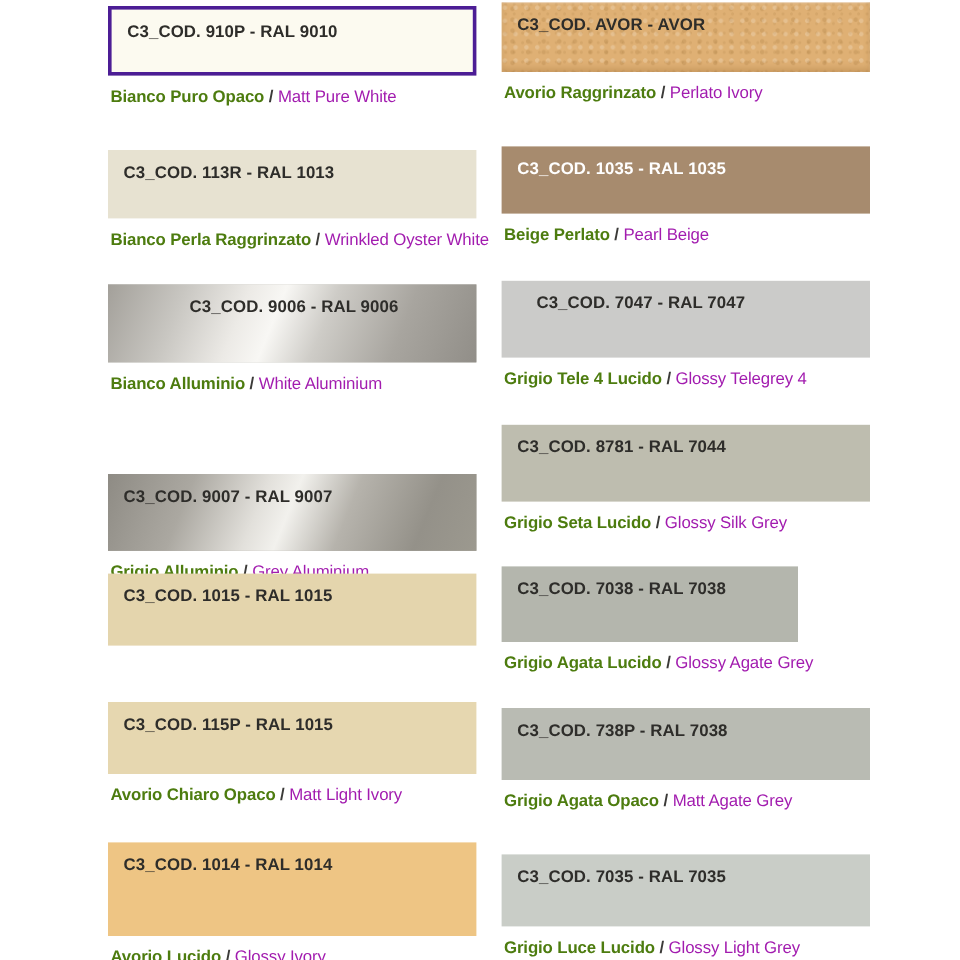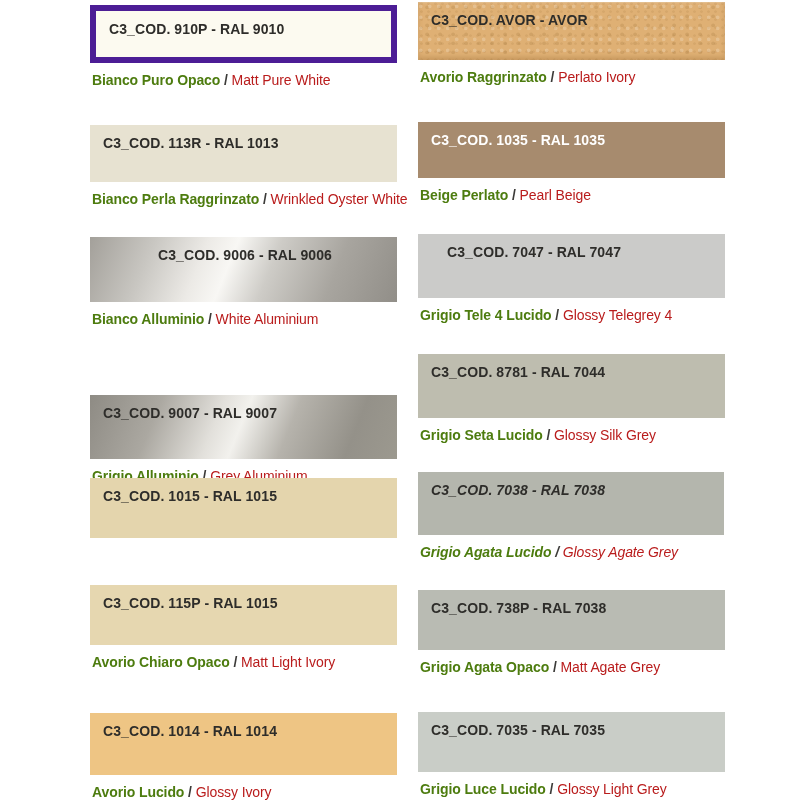--- a/index.html
+++ b/index.html
@@ -11,21 +11,21 @@
   .item { position:absolute; }
   .swatch {
     width:100%; position:relative;
   }
   .code {
     display:block; padding:10px 10px 0 13px;
     font-size:14px; font-weight:700; letter-spacing:0.1px;
     color:#2E2D2A; white-space:nowrap;
   }
   .swatch.light .code { color:#FFFFFF; }
-  .swatch.bordered { border:6px solid #4c1d95; }
+  .swatch.bordered { border:3px solid #4c1d95; }
   .swatch.metallic-silver {
     background-image:linear-gradient(112deg,
       #a3a09a 0%, #c9c7c2 20%, #eceae6 36%, #f8f7f4 45%,
       #ceccc7 58%, #a8a59f 78%, #918e88 100%);
     text-align:center;
   }
   .swatch.metallic-grey {
     background-image:linear-gradient(112deg,
       #8e8b84 0%, #aba8a1 22%, #e2e0db 41%, #f2f1ed 49%,
       #b6b3ac 64%, #949189 84%, #9c998f 100%);
@@ -37,21 +37,21 @@
       radial-gradient(circle at 50% 20%, rgba(150,105,45,0.13) 0 1px, transparent 1.6px);
     background-size:9px 11px, 13px 9px, 7px 8px;
     box-shadow: inset 0 -3px 5px rgba(140,95,40,0.28), inset 0 1px 2px rgba(255,255,255,0.28);
   }
   .caption {
     margin-top:8px; padding-left:2px;
     font-size:14px; line-height:18px; letter-spacing:-0.1px; white-space:nowrap;
   }
   .caption .it  { font-weight:700; color:#4d7c0f; }
   .caption .sep { font-weight:700; color:#3B3A38; white-space:pre; }
-  .caption .en  { font-weight:400; color:#b91c1c; }
+  .caption .en  { font-weight:400; color:#a21caf; }
 </style>
 </head>
 <body>
 
 <div class="page">
 
   <div class="item" style="left:90px; top:5px; width:307px;">
     <div class="swatch bordered" style="height: 58px; background-color: rgb(252, 250, 240);">
       <span class="code">C3_COD. 910P - RAL 9010</span>
     </div>
@@ -86,21 +86,21 @@
   </div>
 
   <div class="item" style="left:90px; top:585px; width:307px;">
     <div class="swatch" style="height: 60px; background-color: rgb(230, 215, 176);">
       <span class="code">C3_COD. 115P - RAL 1015</span>
     </div>
     <div class="caption"><span class="it">Avorio Chiaro Opaco</span><span class="sep"> / </span><span class="en">Matt Light Ivory</span></div>
   </div>
 
   <div class="item" style="left:90px; top:702px; width:307px;">
-    <div class="swatch" style="height: 62px; background-color: rgb(238, 197, 132); margin-top: 11px;">
+    <div class="swatch" style="height: 78px; background-color: rgb(238, 197, 132);">
       <span class="code">C3_COD. 1014 - RAL 1014</span>
     </div>
     <div class="caption"><span class="it">Avorio Lucido</span><span class="sep"> / </span><span class="en">Glossy Ivory</span></div>
   </div>
 
   <div class="item" style="left:418px; top:2px; width:307px;">
     <div class="swatch textured" style="height: 58px; background-color: rgb(223, 176, 116);">
       <span class="code">C3_COD. AVOR - AVOR</span>
     </div>
     <div class="caption"><span class="it">Avorio Raggrinzato</span><span class="sep"> / </span><span class="en">Perlato Ivory</span></div>
@@ -120,21 +120,21 @@
     <div class="caption"><span class="it">Grigio Tele 4 Lucido</span><span class="sep"> / </span><span class="en">Glossy Telegrey 4</span></div>
   </div>
 
   <div class="item" style="left:418px; top:354px; width:307px;">
     <div class="swatch" style="height: 64px; background-color: rgb(190, 189, 175);">
       <span class="code">C3_COD. 8781 - RAL 7044</span>
     </div>
     <div class="caption"><span class="it">Grigio Seta Lucido</span><span class="sep"> / </span><span class="en">Glossy Silk Grey</span></div>
   </div>
 
-  <div class="item" style="left:418px; top:472px; width:306px;font-style:italic;">
+  <div class="item" style="left:418px; top:472px; width:247px;">
     <div class="swatch" style="height: 63px; background-color: rgb(180, 182, 173);">
       <span class="code">C3_COD. 7038 - RAL 7038</span>
     </div>
     <div class="caption"><span class="it">Grigio Agata Lucido</span><span class="sep"> / </span><span class="en">Glossy Agate Grey</span></div>
   </div>
 
   <div class="item" style="left:418px; top:590px; width:307px;">
     <div class="swatch" style="height: 60px; background-color: rgb(185, 187, 179);">
       <span class="code">C3_COD. 738P - RAL 7038</span>
     </div>

